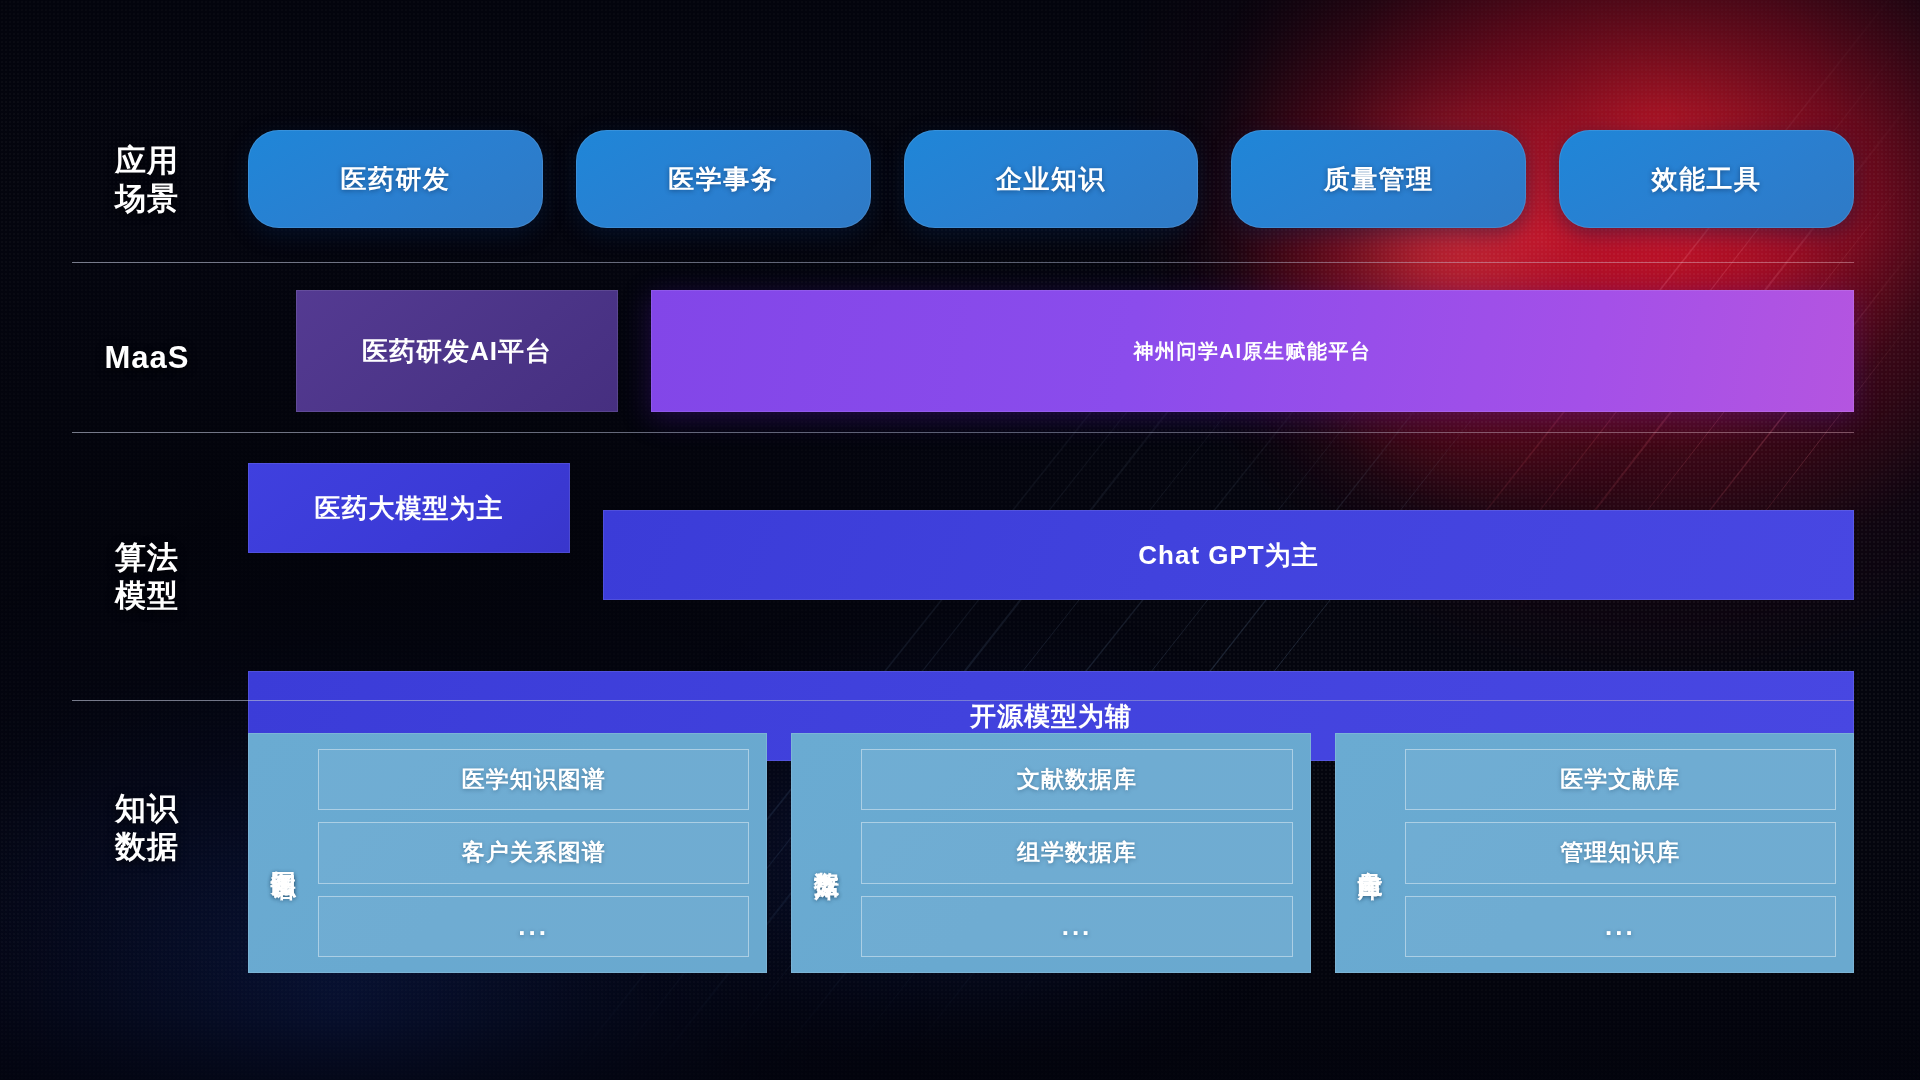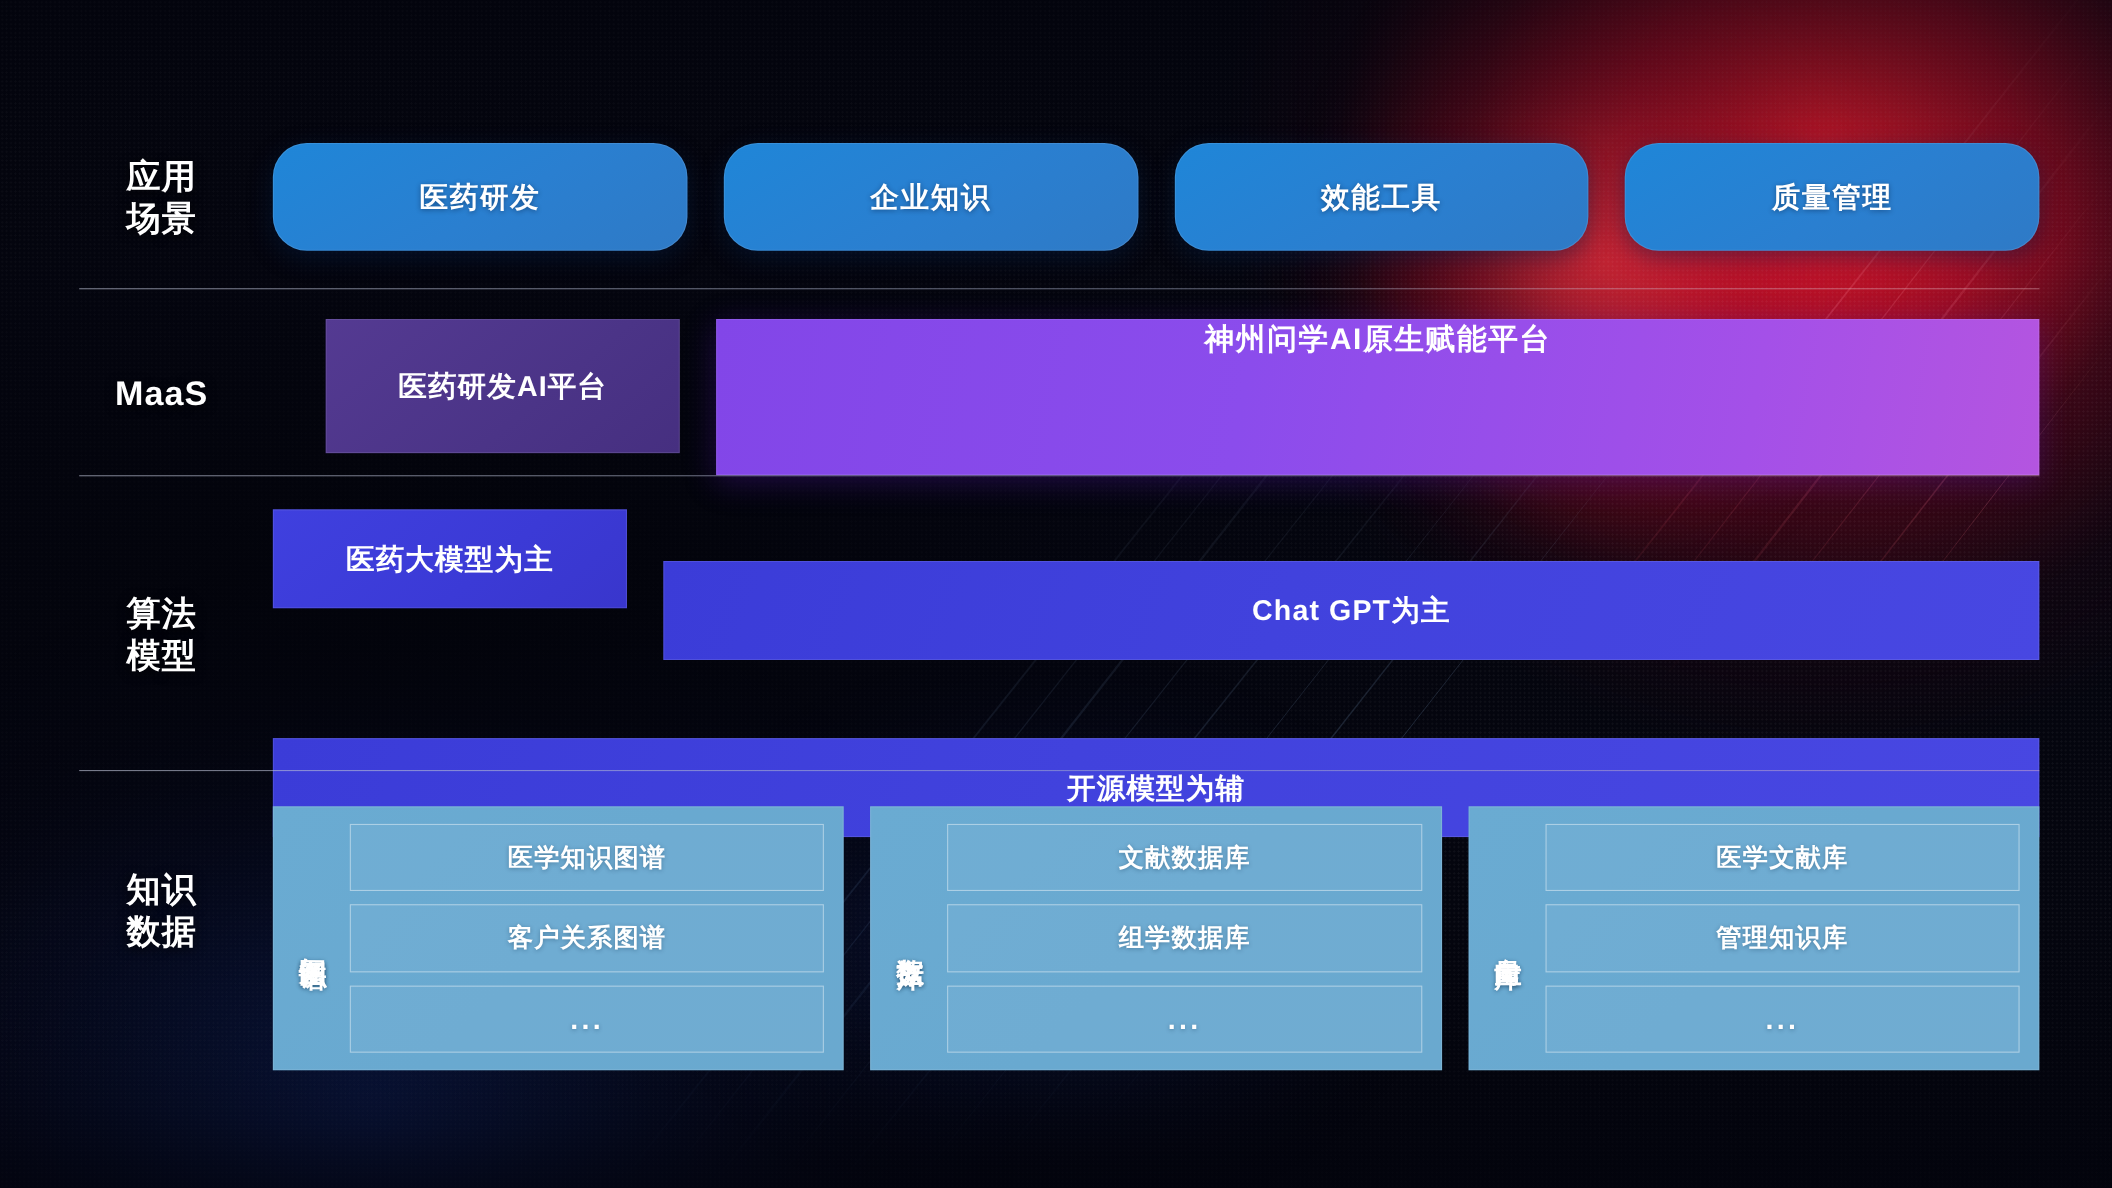--- a/index.html
+++ b/index.html
@@ -176,25 +176,26 @@
     justify-content: center;
     color: #ffffff;
     font-size: 26px;
     font-weight: 700;
     letter-spacing: 1px;
     background: linear-gradient(140deg, #543a92 0%, #4b3487 60%, #462f80 100%);
     box-shadow: inset 0 0 0 1px rgba(255,255,255,0.10);
   }
   .maas-right {
     flex: 1;
-    height: 142px;
-    display: flex;
-    justify-content: center;
-    color: #ffffff;
-    font-size: 27px;
+    height: 122px;
+    display: flex;
+    align-items: center;
+    justify-content: center;
+    color: #ffffff;
+    font-size: 20px;
     font-weight: 700;
     letter-spacing: 1.5px;
     background: linear-gradient(100deg, #8246e8 0%, #8b4cec 40%, #a450e8 78%, #b455e0 100%);
     box-shadow: inset 0 0 0 1px rgba(255,255,255,0.10),
                 0 6px 26px rgba(80,20,160,0.38);
   }
 
   
   .algo-track {
     position: absolute;
@@ -343,27 +344,30 @@
   <div class="row" style="left:72px; top:125px; width:160px; height:110px;">
     <div class="row-label">应用
 场景</div>
   </div>
 
   <div class="scene-track" style="top:130px;">
     <div class="scene-card">
       <span>医药研发</span>
     </div>
     <div class="scene-card">
+      <span>医学事务</span>
+    </div>
+    <div class="scene-card">
       <span>企业知识</span>
+    </div>
+    <div class="scene-card">
+      <span>质量管理</span>
     </div>
     <div class="scene-card">
       <span>效能工具</span>
-    </div>
-    <div class="scene-card">
-      <span>质量管理</span>
     </div>
   </div>
 
   <div class="divider" style="top:262px;"></div>
 
   <div class="row" style="left:72px; top:323px; width:160px; height:70px;">
     <div class="row-label">MaaS</div>
   </div>
 
   <div class="maas-track" style="top:290px;padding-left:48px;">

